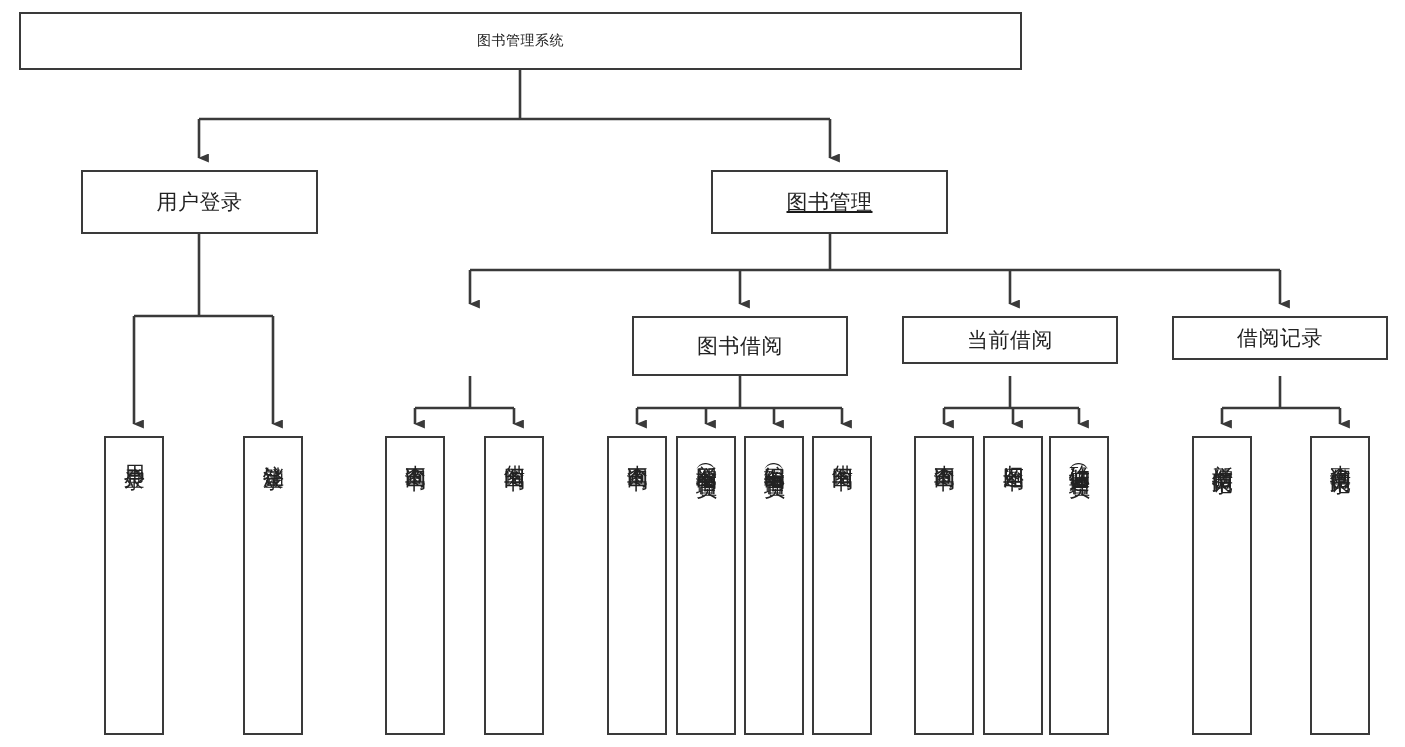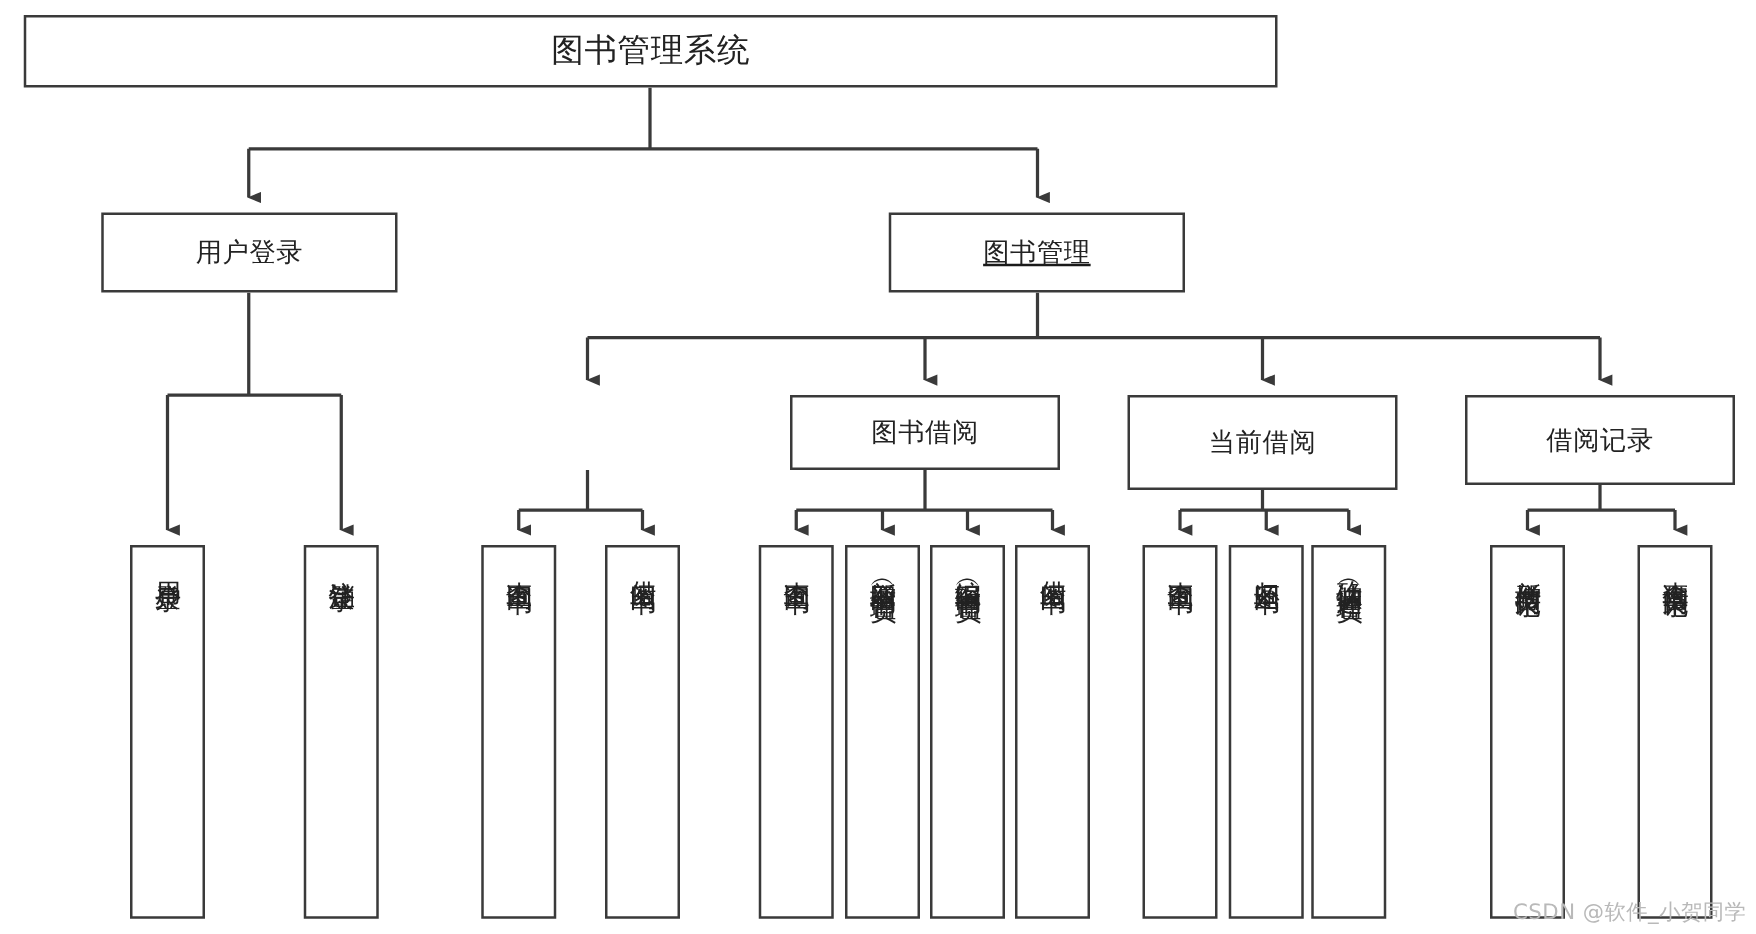--- a/index.html
+++ b/index.html
@@ -50,21 +50,21 @@
   .node.vertical .label {
     writing-mode: vertical-rl;
     text-orientation: upright;
     font-size: 21px;
     line-height: 1.38;
     letter-spacing: 2px;
     white-space: normal;
     max-height: 100%;
   }
   .node.root .label {
-    font-size: 26px;
+    font-size: 14px;
   }
   #watermark {
     position: absolute;
     right: 8px;
     bottom: 6px;
     font-size: 17px;
     color: #b9b9b9;
     letter-spacing: 0.4px;
     z-index: 3;
     white-space: nowrap;
@@ -133,24 +133,24 @@
   <div class="node" style="left:81px; top:170px; width:237px; height:64px;">
     <span class="label">用户登录</span>
   </div>
   <div class="node" style="left:711px; top:170px; width:237px; height:64px;text-decoration:underline;">
     <span class="label">图书管理</span>
   </div>
 
   <div class="node" style="left:632px; top:316px; width:216px; height:60px;text-align:right;">
     <span class="label">图书借阅</span>
   </div>
-  <div class="node" style="left:902px; top:316px; width:216px; height:76px;">
+  <div class="node" style="left:902px; top:316px; width:216px; height:48px;">
     <span class="label">当前借阅</span>
   </div>
-  <div class="node" style="left:1172px; top:316px; width:216px; height:72px;">
+  <div class="node" style="left:1172px; top:316px; width:216px; height:44px;">
     <span class="label">借阅记录</span>
   </div>
 
   <div class="node vertical" style="left:104px; top:436px; width:60px; height:299px;">
     <span class="label">用户登录</span>
   </div>
   <div class="node vertical" style="left:243px; top:436px; width:60px; height:299px;">
     <span class="label">注销登录</span>
   </div>
 
@@ -184,15 +184,14 @@
     <span class="label">确认归还（管理员）</span>
   </div>
 
   <div class="node vertical" style="left:1192px; top:436px; width:60px; height:299px;">
     <span class="label">新增借阅记录</span>
   </div>
   <div class="node vertical" style="left:1310px; top:436px; width:60px; height:299px;">
     <span class="label">查询借阅记录</span>
   </div>
 
-  <div id="watermark">CSDN @软件_小贺同学</div>
 
 </div>
 
 </body></html>

